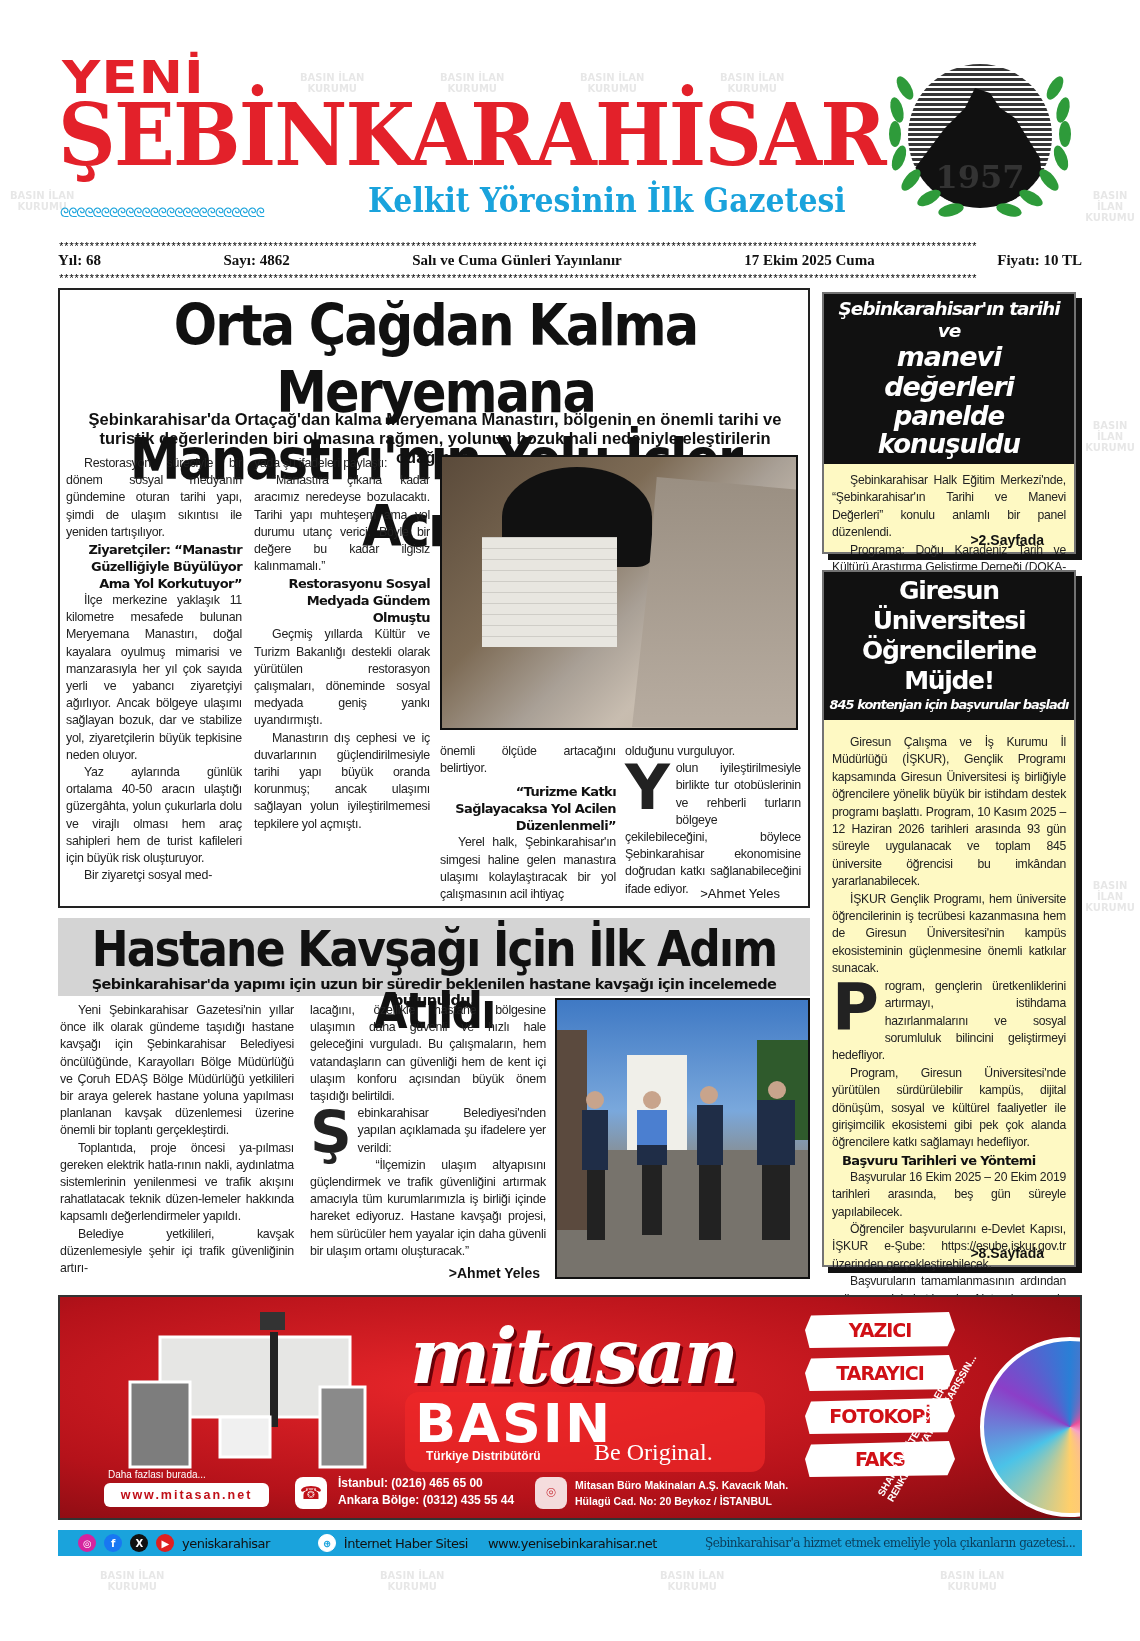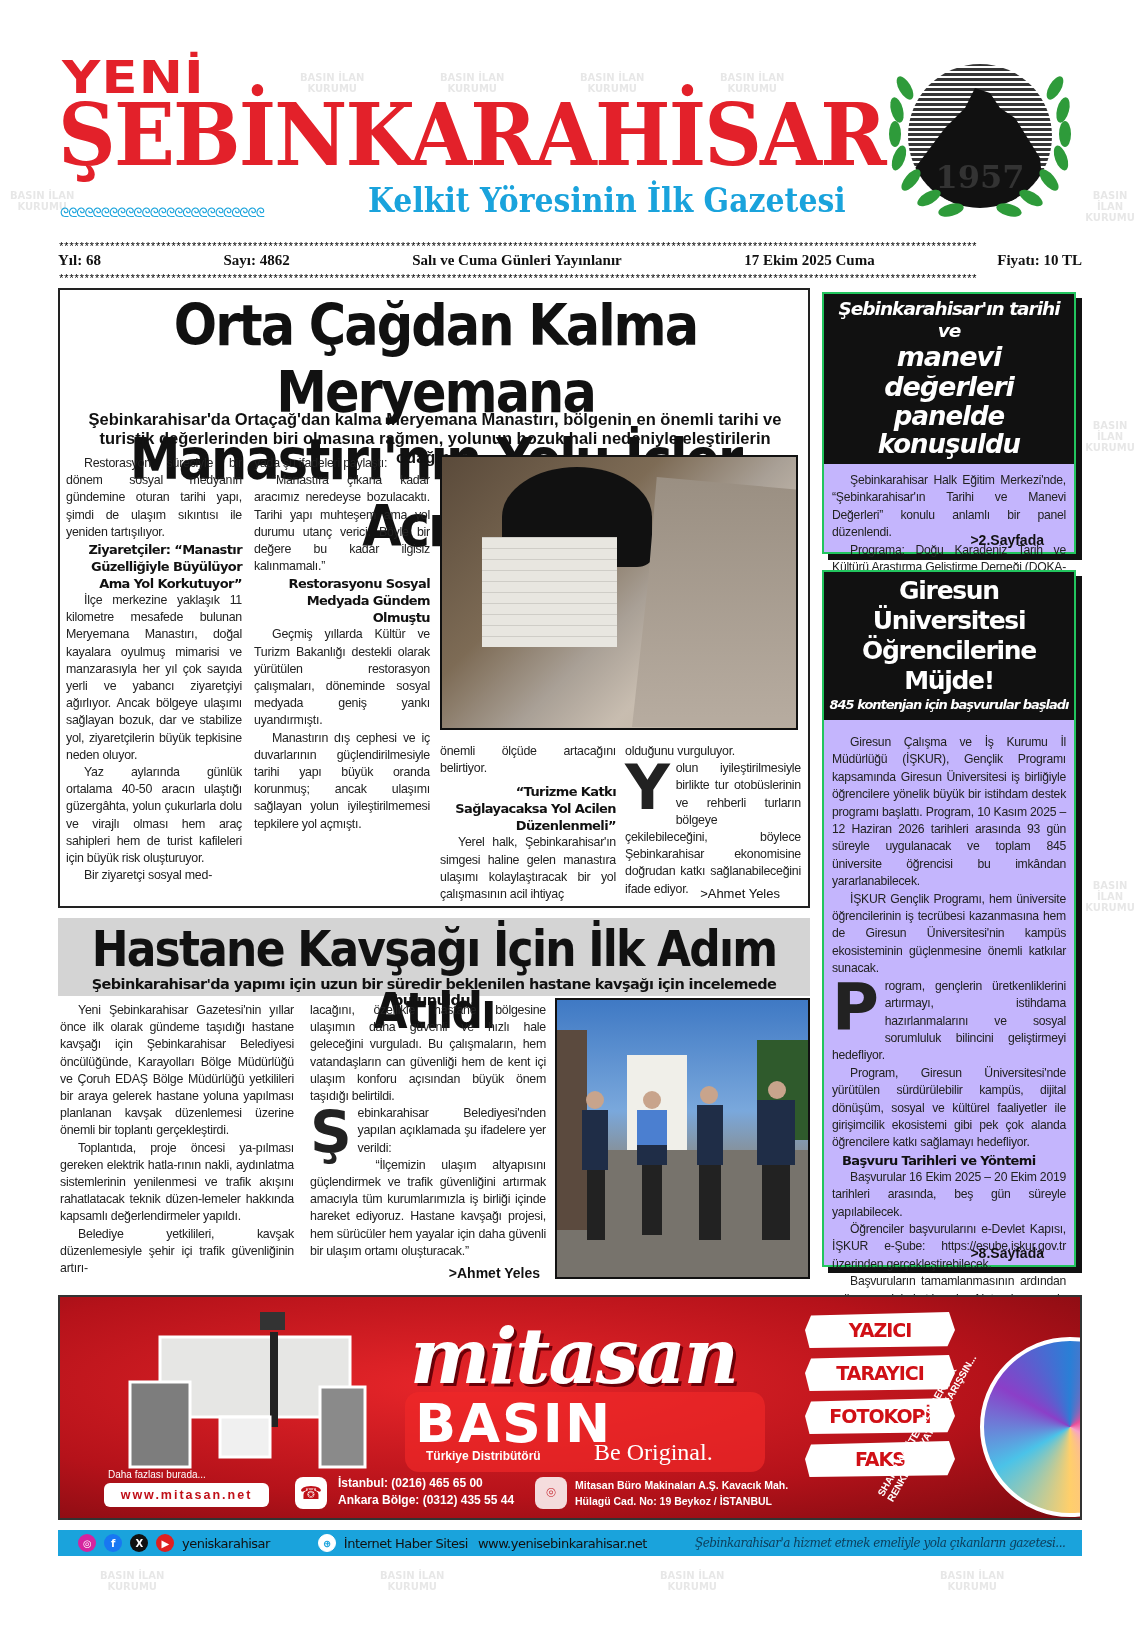--- a/index.html
+++ b/index.html
@@ -21,21 +21,21 @@
 .col p{text-indent:18px}
 .col h4{font-family:"DejaVu Sans",sans-serif;font-weight:900;font-size:13px;line-height:17px;text-align:right;letter-spacing:-0.6px;color:#111}
 .dropcap{float:left;font-family:"DejaVu Sans",sans-serif;font-weight:bold;font-size:62px;line-height:52px;margin:2px 6px 0 0}
 .photo1{left:440px;top:455px;width:358px;height:275px;border:2px solid #111;overflow:hidden;background:linear-gradient(135deg,#5a4a3a 0%,#7d6b55 35%,#a9a096 55%,#c8bdb0 70%,#b8ab98 100%)}
 .cave{position:absolute;left:60px;top:10px;width:150px;height:100px;background:#111;border-radius:50% 50% 10% 10%}
 .building{position:absolute;left:40px;top:80px;width:135px;height:110px;background:repeating-linear-gradient(0deg,#e8e6e0 0 10px,#cfcdc7 10px 11px)}
 .road{position:absolute;left:190px;top:20px;width:165px;height:250px;background:linear-gradient(180deg,#9a8f82,#b7aca0);clip-path:polygon(15% 0,100% 5%,100% 100%,0 100%,10% 40%)}
 .credit{font-family:"Liberation Sans",sans-serif;font-size:13px;text-align:right}
 
 .rbox-head{background:#111;color:#fff;font-family:"DejaVu Sans",sans-serif;font-weight:900;font-style:italic;text-align:center;letter-spacing:-1px}
-.rbox{border:2px solid #22c55e;box-shadow:6px 6px 0 #111;background:#c4b5fd}
+.rbox{border:2px solid #737373;box-shadow:6px 6px 0 #111;background:#fef9c3}
 
 .hbar{left:58px;top:918px;width:752px;height:78px;background:#d4d4d4}
 .headline2{left:58px;top:918px;width:752px;font-family:"DejaVu Sans",sans-serif;font-weight:900;font-size:44px;line-height:54px;text-align:center;letter-spacing:-1.8px;transform:scaleY(1.15);transform-origin:top}
 .subhead2{left:60px;top:976px;width:748px;font-family:"DejaVu Sans",sans-serif;font-weight:bold;font-size:14.5px;text-align:center;letter-spacing:-0.6px}
 .photo2{left:555px;top:998px;width:255px;height:281px;border:2px solid #111;overflow:hidden;background:linear-gradient(180deg,#3f79c4 0%,#7aa8dc 40%,#8a8a86 60%,#6b6b68 100%)}
 
 .ad{left:58px;top:1295px;width:1024px;height:225px;background:radial-gradient(ellipse at 40% 40%,#e8262a 0%,#b5121a 60%,#7a0a10 100%);border:2px solid #333;overflow:hidden}
 .mitasan{position:absolute;left:350px;top:15px;font-family:"DejaVu Serif",serif;font-style:italic;font-weight:900;font-size:76px;color:#fff;letter-spacing:-2px;text-shadow:3px 3px 0 #6a0008}
 .sharp-box{position:absolute;left:345px;top:95px;width:360px;height:80px;background:rgba(240,40,40,.7);border-radius:14px}
 .sharp{position:absolute;left:355px;top:95px;font-family:"DejaVu Sans",sans-serif;font-weight:900;font-size:54px;color:#fff;letter-spacing:2px}
@@ -314,27 +314,27 @@
   <div class="swirl"></div>
   <div class="arc-text" style="left:825px;top:190px;transform:rotate(-60deg)">SHARP KALİTESİ İLE GERÇEK RENKLER HAYATINIZA KARIŞSIN...</div>
   <div class="phone-ic">☎</div>
   <div class="phones">
     <div>İstanbul: (0216) 465 65 00</div>
     <div>Ankara Bölge: (0312) 435 55 44</div>
   </div>
   <div class="pin-ic">⌾</div>
   <div class="addr">
     <div>Mitasan Büro Makinaları A.Ş. Kavacık Mah.</div>
-    <div>Hülagü Cad. No: 19 Beykoz / İSTANBUL</div>
+    <div>Hülagü Cad. No: 20 Beykoz / İSTANBUL</div>
   </div>
 </section>
 
 <footer class="abs footer">
   <span class="sic" style="background:#d6249f">◎</span>
   <span class="sic" style="background:#1877f2">f</span>
   <span class="sic" style="background:#111">X</span>
   <span class="sic" style="background:#e02020">▶</span>
   <span style="margin-right:40px">yeniskarahisar</span>
   <span class="sic" style="background:#fff;color:#1aa3dc;border:1px solid #fff">⊕</span>
   <span>İnternet Haber Sitesi</span>
-  <span style="margin-left:2px">www.yenisebinkarahisar.net</span>
-  <span style="margin-left:40px;font-family:'DejaVu Serif',serif;font-style:italic;font-size:12px;color:#0b3d5a;white-space:nowrap;overflow:hidden">Şebinkarahisar'a hizmet etmek emeliyle yola çıkanların gazetesi...</span>
+  <span style="margin-left:12px">www.yenisebinkarahisar.net</span>
+  <span style="margin-left:40px;font-family:'DejaVu Serif',serif;font-size:12px;color:#0b3d5a;white-space:nowrap;overflow:hidden">Şebinkarahisar'a hizmet etmek emeliyle yola çıkanların gazetesi...</span>
 </footer>
 
 </body></html>

